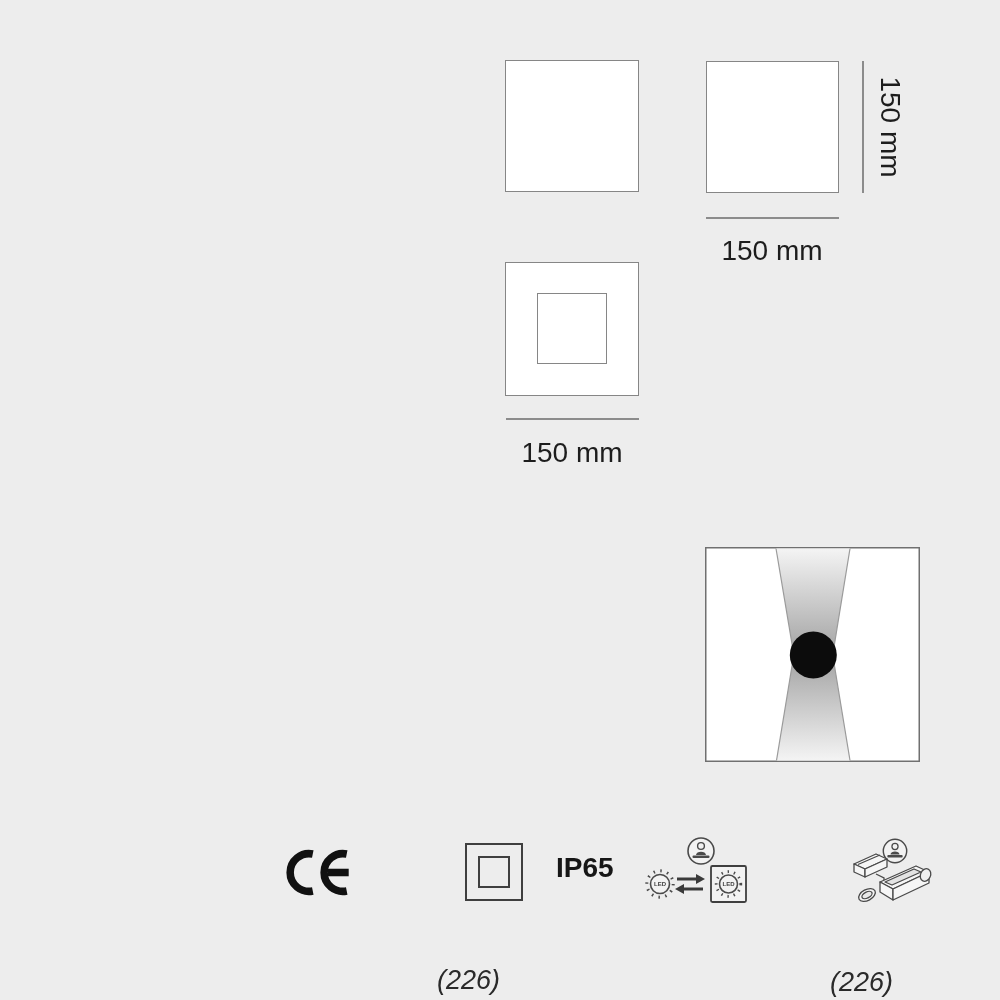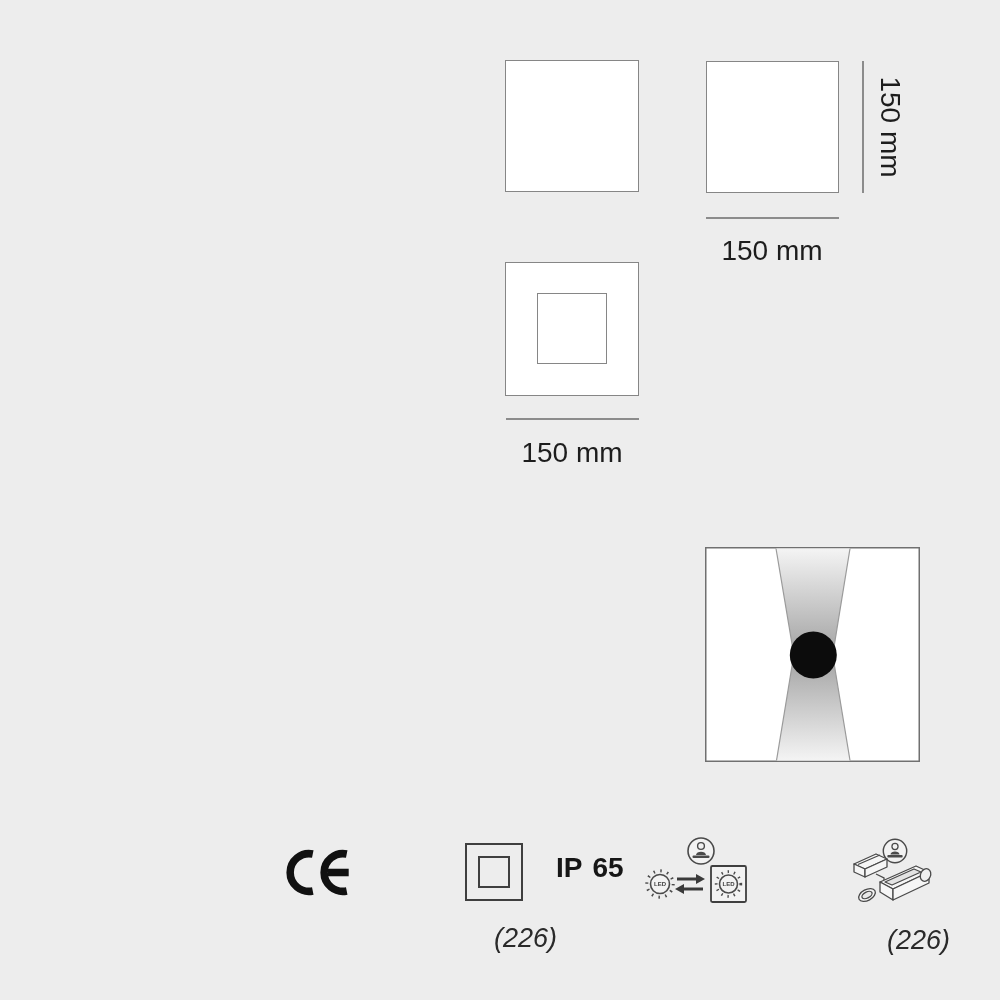--- a/index.html
+++ b/index.html
@@ -14,27 +14,27 @@
   .dim-line{position:absolute;background:#8c8c8c;}
   .dim-line.h{height:1.5px;}
   .dim-line.v{width:1.5px;}
   .dim-label{
     position:absolute;font-size:28px;color:#1d1d1d;text-align:center;
     width:120px;height:32px;line-height:32px;white-space:nowrap;
   }
   .dim-label.rot{transform:rotate(90deg);}
   .code-label{
     position:absolute;font-size:27px;font-style:italic;color:#2a2a2a;
-    text-align:right;width:120px;white-space:nowrap;
+    text-align:left;width:120px;white-space:nowrap;margin-top:42px;
   }
   .ip-label{
     position:absolute;font-size:28px;font-weight:bold;color:#161616;
     white-space:nowrap;
   }
-  .ip-label .ip-val{margin-left:10px;}
+  .ip-label .ip-val{margin-left:0;}
   .class2-outer{
     position:absolute;width:58px;height:58px;border:2px solid #3f3f3f;
     box-sizing:border-box;background:#ededed;
   }
   .class2-inner{
     position:absolute;left:11px;top:11px;width:32px;height:32px;
     border:2px solid #3f3f3f;box-sizing:border-box;
   }
   svg{position:absolute;display:block;}
   .led-text{

